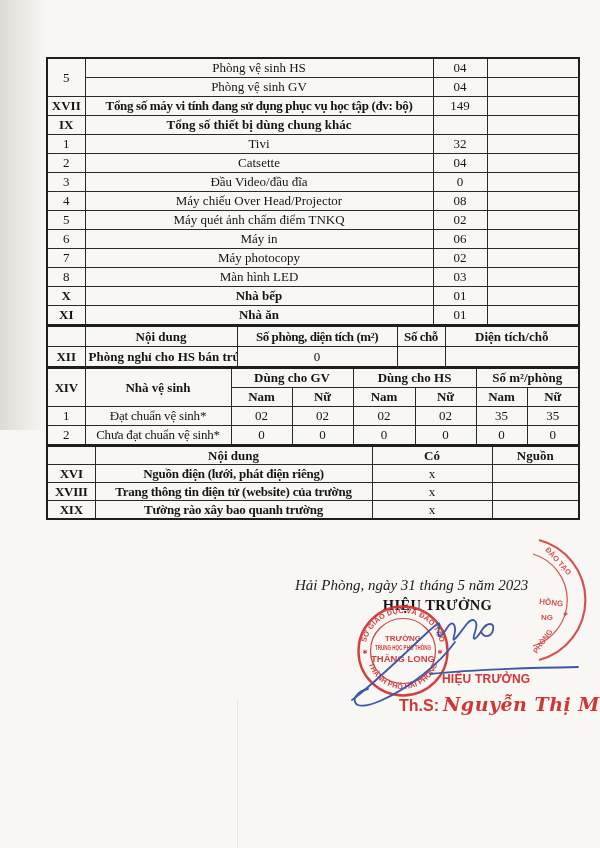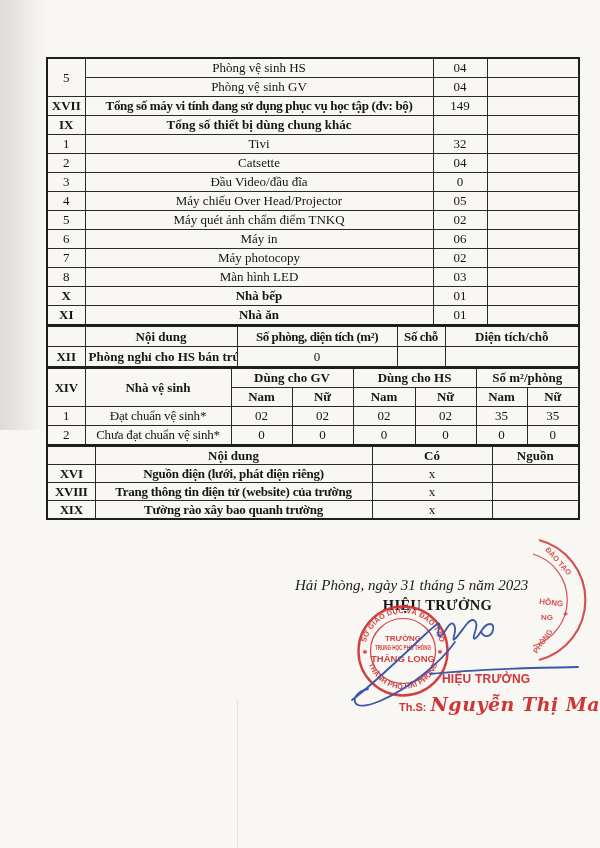--- a/index.html
+++ b/index.html
@@ -29,21 +29,21 @@
   .sig-title{position:absolute;left:340px;top:597px;width:195px;text-align:center;
              font-weight:bold;font-size:14.5px;letter-spacing:.4px;}
 
   .stamp{position:absolute;left:356px;top:604px;width:94px;height:94px;opacity:.95;}
   .stamp-frag{position:absolute;left:521px;top:538px;width:72px;height:130px;opacity:.9;}
   .signature{position:absolute;left:335px;top:598px;width:250px;height:130px;}
 
   .stamped-title{position:absolute;left:442px;top:672px;font-family:"Liberation Sans",sans-serif;
                  font-weight:bold;font-size:12px;color:#d03636;letter-spacing:.2px;}
   .stamped-name{position:absolute;left:399px;top:693px;color:#d03636;white-space:nowrap;}
-  .stamped-name .pre{font-family:"Liberation Sans",sans-serif;font-weight:bold;font-size:11px;}
+  .stamped-name .pre{font-family:"Liberation Sans",sans-serif;font-weight:bold;font-size:16px;}
   .stamped-name .nm{font-family:"DejaVu Serif",serif;font-style:italic;font-weight:bold;
                     font-size:19px;letter-spacing:.5px;}
 </style>
 </head>
 <body>
 
 <div class="page">
   <div class="scan-shade"></div>
   <div class="scan-crease"></div>
 
@@ -94,21 +94,21 @@
       </tr>
       <tr>
         <td>3</td>
         <td class="l">Đầu Video/đầu đĩa</td>
         <td>0</td>
         <td></td>
       </tr>
       <tr>
         <td>4</td>
         <td class="l">Máy chiếu Over Head/Projector</td>
-        <td>05</td>
+        <td>08</td>
         <td></td>
       </tr>
       <tr>
         <td>5</td>
         <td class="l">Máy quét ảnh chấm điểm TNKQ</td>
         <td>02</td>
         <td></td>
       </tr>
       <tr>
         <td>6</td>

